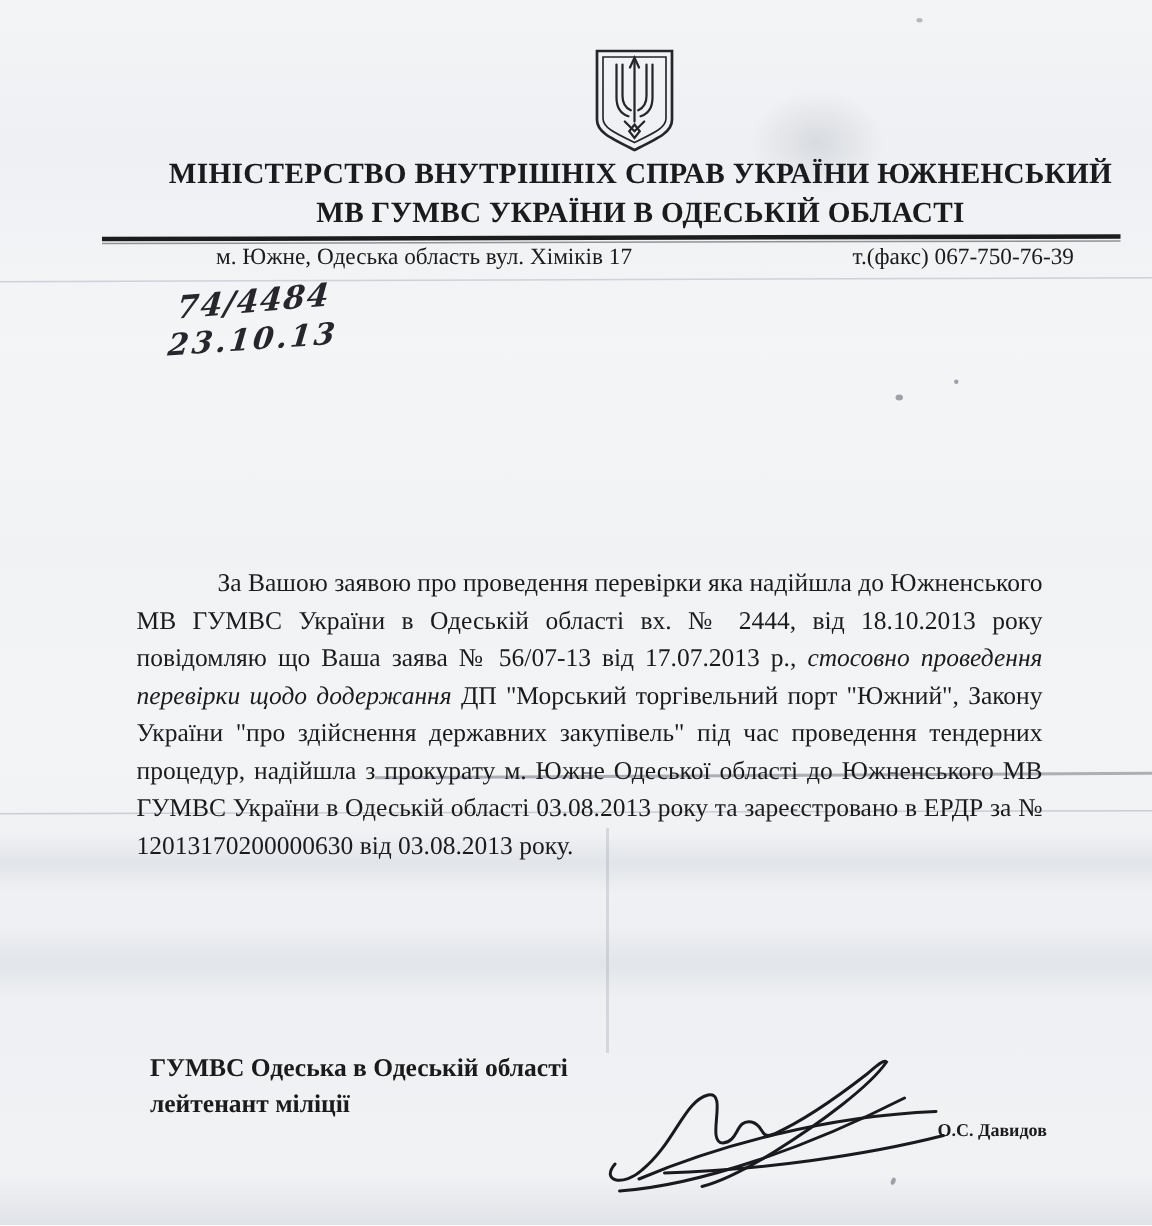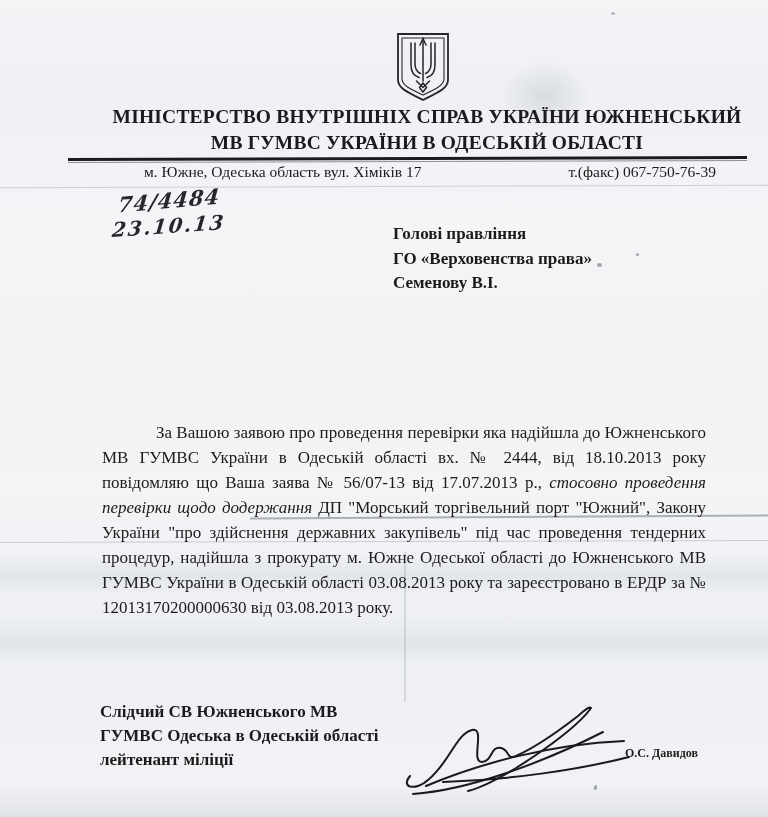--- a/index.html
+++ b/index.html
@@ -35,22 +35,22 @@
 
   .addr-left{position:absolute;left:104px;top:163px;font-size:15.5px;margin-left:40px;}
   .addr-right{position:absolute;right:52px;top:163px;font-size:15.5px;}
 
   .handwriting{position:absolute;font-family:"DejaVu Serif",serif;font-style:italic;font-weight:600;color:#26262c;}
   .reg-number{left:118px;top:188px;font-size:21px;transform:rotate(-5deg) skewX(-10deg);letter-spacing:1px;}
   .reg-date{left:112px;top:214px;font-size:20px;transform:rotate(-4deg) skewX(-10deg);letter-spacing:2px;}
 
   .recipient{position:absolute;left:393px;top:222px;font-weight:bold;font-size:17px;line-height:24.5px;}
 
-  .body-text{position:absolute;left:102px;top:376px;width:604px;font-size:17px;line-height:25px;
-    text-align:justify;text-indent:54px;margin-top:44px;}
+  .body-text{position:absolute;left:91px;top:376px;width:604px;font-size:17px;line-height:25px;
+    text-align:justify;text-indent:54px;}
   .body-text .it{font-style:italic;}
 
   .signer{position:absolute;left:100px;top:700px;font-weight:bold;font-size:17px;line-height:24px;}
   .signature{position:absolute;left:398px;top:696px;width:235px;height:102px;}
   .signer-name{position:absolute;left:625px;top:746px;font-weight:bold;font-size:12px;white-space:nowrap;}
 </style>
 </head>
 <body>
 
 <div class="page">
@@ -91,30 +91,24 @@
   </div>
   <div class="rule"></div>
   <div class="rule-echo"></div>
 
   <div class="addr-left">м. Южне, Одеська область вул. Хіміків 17</div>
   <div class="addr-right">т.(факс) 067-750-76-39</div>
 
   <div class="handwriting reg-number">74/4484</div>
   <div class="handwriting reg-date">23.10.13</div>
 
-  <div class="recipient">
-    <div>Голові правління</div>
-    <div>ГО «Верховенства права»</div>
-    <div>Семенову В.І.</div>
-  </div>
 
   <div class="body-text"><span>За Вашою заявою про проведення перевірки яка надійшла до Южненського МВ ГУМВС України в Одеській області вх. № 2444,  від 18.10.2013 року повідомляю що Ваша заява № 56/07-13  від 17.07.2013 р., </span><span class="it">стосовно проведення перевірки щодо додержання</span><span> ДП "Морський торгівельний порт "Южний", Закону України "про здійснення державних закупівель" під час проведення тендерних процедур, надійшла з прокурату м. Южне Одеської області до Южненського МВ ГУМВС України в Одеській області 03.08.2013 року та зареєстровано в ЕРДР за № 12013170200000630 від 03.08.2013 року.</span></div>
 
   <div class="signer">
-    <div>Слідчий СВ Южненського МВ</div>
     <div>ГУМВС Одеська в Одеській області</div>
     <div>лейтенант міліції</div>
   </div>
 
   <div class="signature">
     <svg width="235" height="102" viewBox="0 0 235 102" fill="none" xmlns="http://www.w3.org/2000/svg">
       <g stroke="#1a1a1e" stroke-width="2" stroke-linecap="round">
         <path d="M12 80 C 2 92 18 95 30 84 C 52 66 58 38 74 34 C 88 31 72 66 84 66 C 95 65 92 50 103 52 C 112 54 108 64 118 60 C 138 51 162 34 180 20 C 186 15 191 10 193 12 C 182 28 150 52 118 72 C 100 83 82 92 70 95"></path>
         <path d="M28 90 C 80 68 152 48 226 45"></path>
         <path d="M45 86 C 110 84 180 74 231 61"></path>

